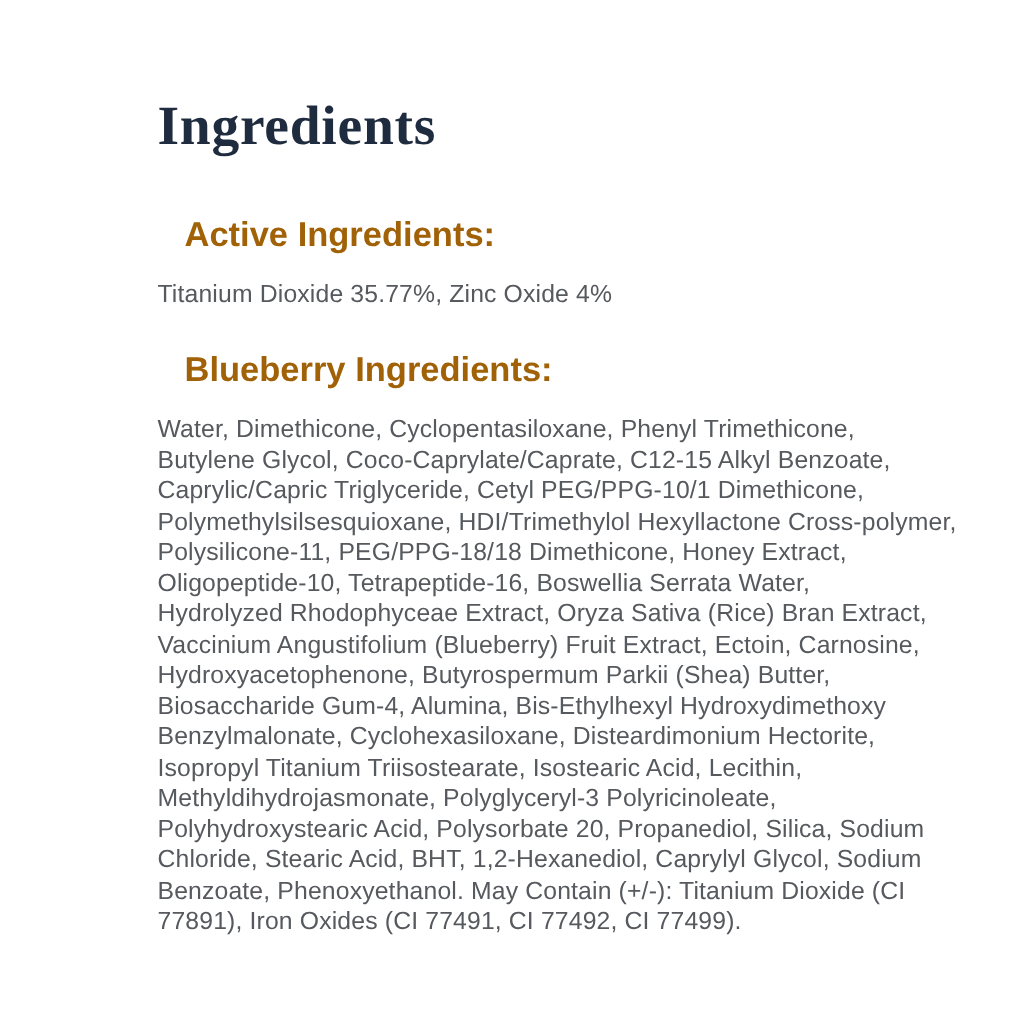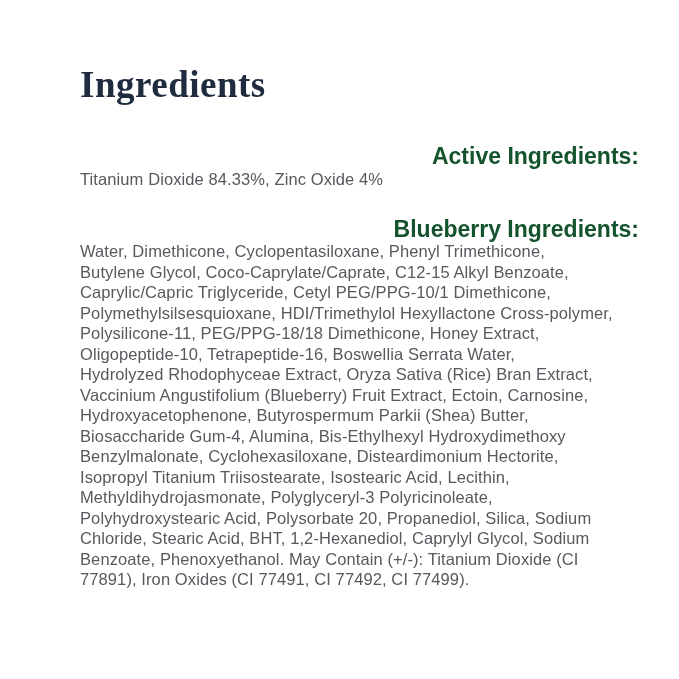--- a/index.html
+++ b/index.html
@@ -7,39 +7,38 @@
     padding: 0;
     background: #ffffff;
   }
   .page {
     position: relative;
     width: 679px;
     height: 679px;
     background: #ffffff;
     overflow: hidden;
     box-sizing: border-box;
-    padding: 0 40px 0 80px;
+    padding: 0 40px 0 105px;
     font-family: "Liberation Sans", sans-serif;
   }
   .page-title {
     margin: 64px 0 0 0;
     font-family: "Liberation Serif", "DejaVu Serif", serif;
     font-weight: 700;
     font-size: 37px;
     line-height: 1.15;
     color: #1f2b3e;
     letter-spacing: 0.5px;
   }
   .section-heading {
-    margin: 0;
+    margin: 18px;
     font-weight: 700;
     font-size: 23px;
     line-height: 1.05;
-    color: #14532d;
-    text-align: right;
+    color: #a16207;
   }
   .heading-active {
     margin-top: 37px;
   }
   .heading-inactive {
     margin-top: 28px;
   }
   .body-text {
     margin: 1px 0 0 0;
     font-size: 16.5px;
@@ -54,21 +53,21 @@
 </style>
 </head>
 <body>
 
 <div class="page">
 
   <h1 class="page-title">Ingredients</h1>
 
   <section>
     <h2 class="section-heading heading-active">Active Ingredients:</h2>
-    <p class="body-text">Titanium Dioxide 84.33%, Zinc Oxide 4%</p>
+    <p class="body-text">Titanium Dioxide 35.77%, Zinc Oxide 4%</p>
   </section>
 
   <section>
     <h2 class="section-heading heading-inactive">Blueberry Ingredients:</h2>
     <p class="body-text inactive-text">Water, Dimethicone, Cyclopentasiloxane, Phenyl Trimethicone,
 Butylene Glycol, Coco-Caprylate/Caprate, C12-15 Alkyl Benzoate,
 Caprylic/Capric Triglyceride, Cetyl PEG/PPG-10/1 Dimethicone,
 Polymethylsilsesquioxane, HDI/Trimethylol Hexyllactone Cross-polymer,
 Polysilicone-11, PEG/PPG-18/18 Dimethicone, Honey Extract,
 Oligopeptide-10, Tetrapeptide-16, Boswellia Serrata Water,

